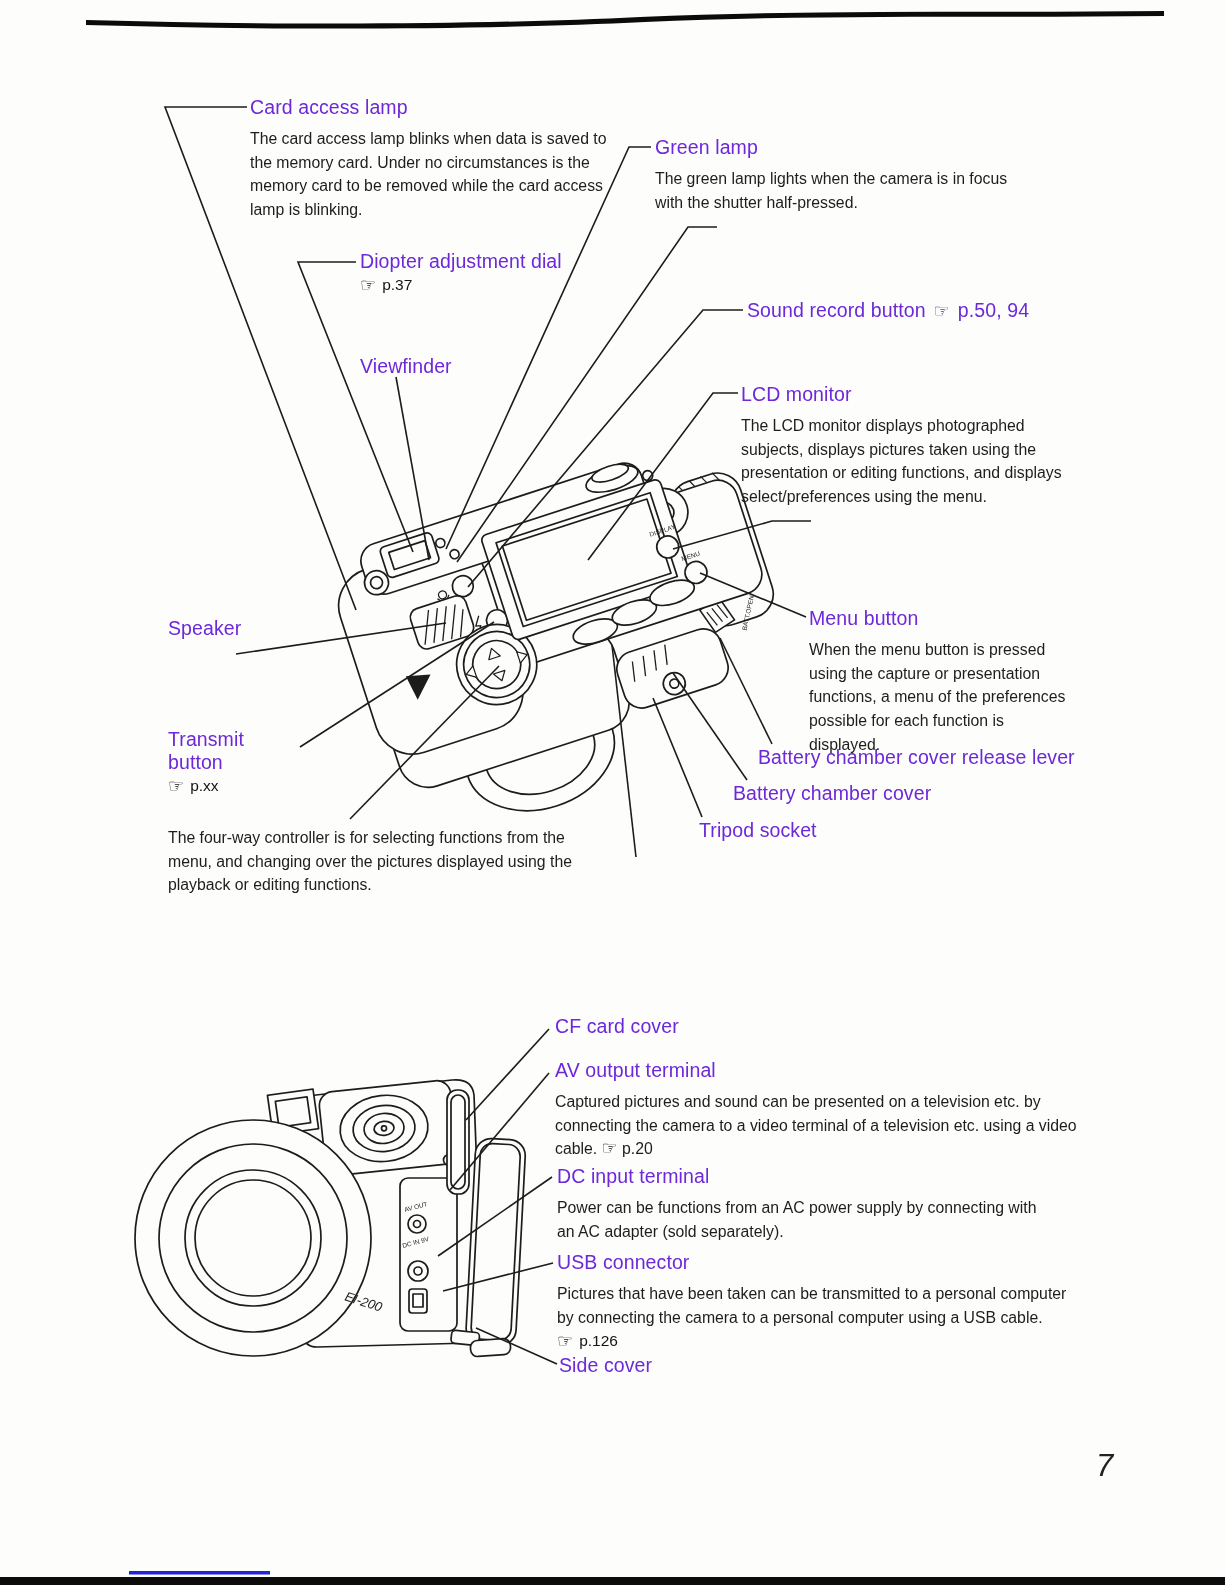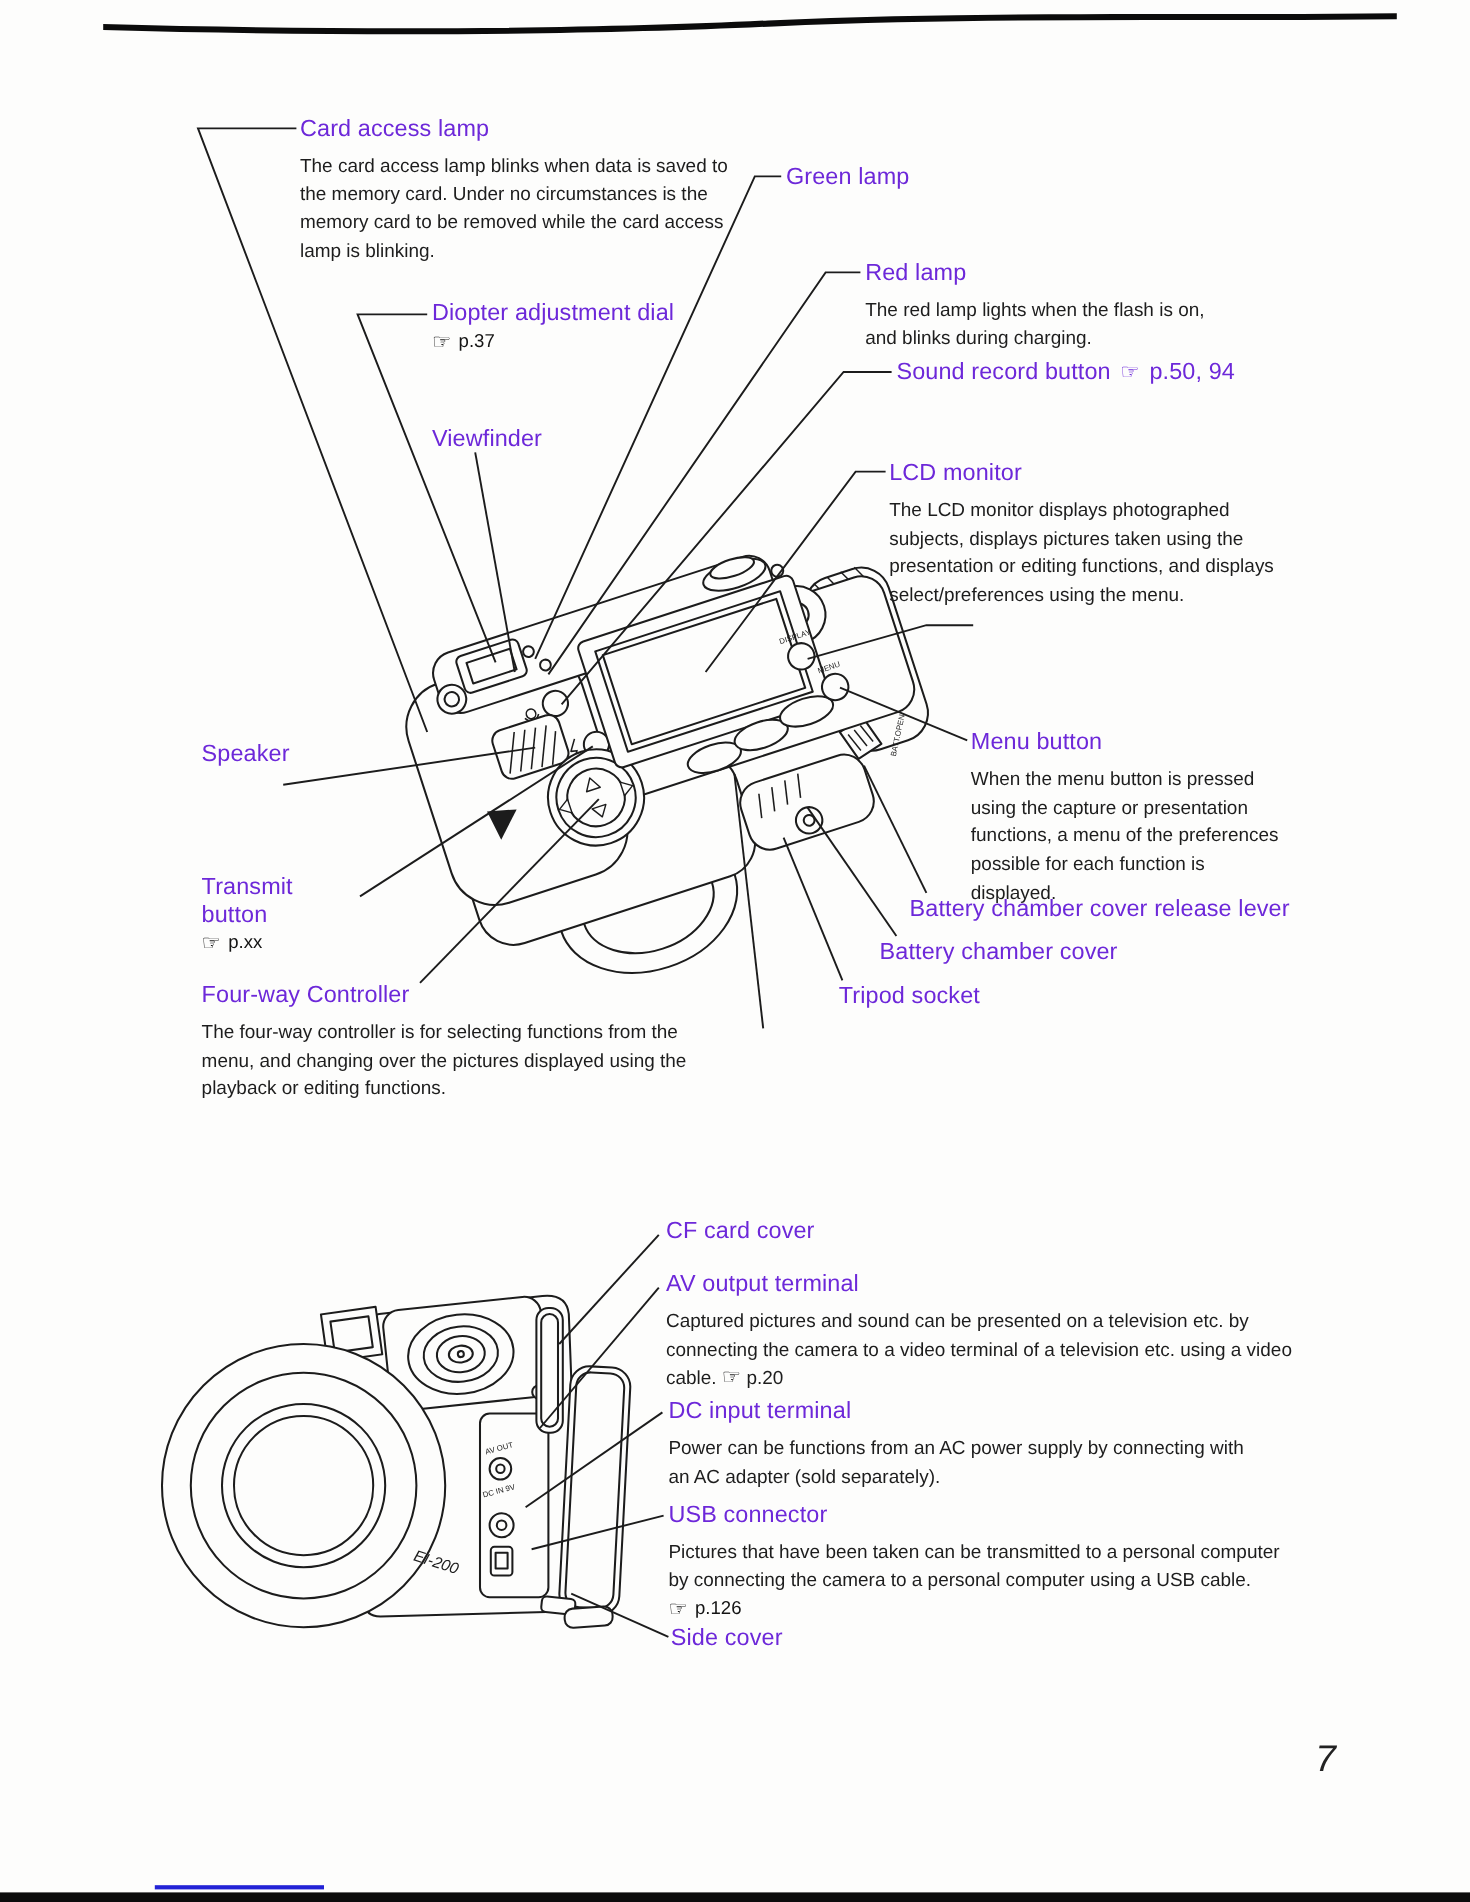--- a/index.html
+++ b/index.html
@@ -247,26 +247,23 @@
       <span>p.37</span>
     </div>
   </div>
 
   <div class="label" style="left:360px; top:355px;">
     <div class="h">Viewfinder</div>
   </div>
 
   <div class="label" style="left:655px; top:136px;">
     <div class="h">Green lamp</div>
-  </div>
-
-  <div class="label" style="left:721px; top:216px;">
-    <div class="h">Red lamp</div>
-    <div class="b" style="width:306px">The red lamp lights when the flash is on, and blinks during charging.</div>
-  </div>
+    <div class="b" style="width:362px">The green lamp lights when the camera is in focus with the shutter half-pressed.</div>
+  </div>
+
 
   <div class="label" style="left:747px; top:299px;">
     <div class="h row">
       <span>Sound record button</span>
       <span class="hand">☞</span>
       <span>p.50, 94</span>
     </div>
   </div>
 
   <div class="label" style="left:741px; top:383px;">
@@ -286,21 +283,20 @@
 
   <div class="label" style="left:168px; top:728px;">
     <div class="h wrap" style="width:95px">Transmit button</div>
     <div class="ref">
       <span class="hand">☞</span>
       <span>p.xx</span>
     </div>
   </div>
 
   <div class="label" style="left:168px; top:818px;">
-    <div class="h">Four-way Controller</div>
     <div class="b" style="width:405px">The four-way controller is for selecting functions from the menu, and changing over the pictures displayed using the playback or editing functions.</div>
   </div>
 
   <div class="label" style="left:758px; top:746px;">
     <div class="h">Battery chamber cover release lever</div>
   </div>
 
   <div class="label" style="left:733px; top:782px;">
     <div class="h">Battery chamber cover</div>
   </div>

